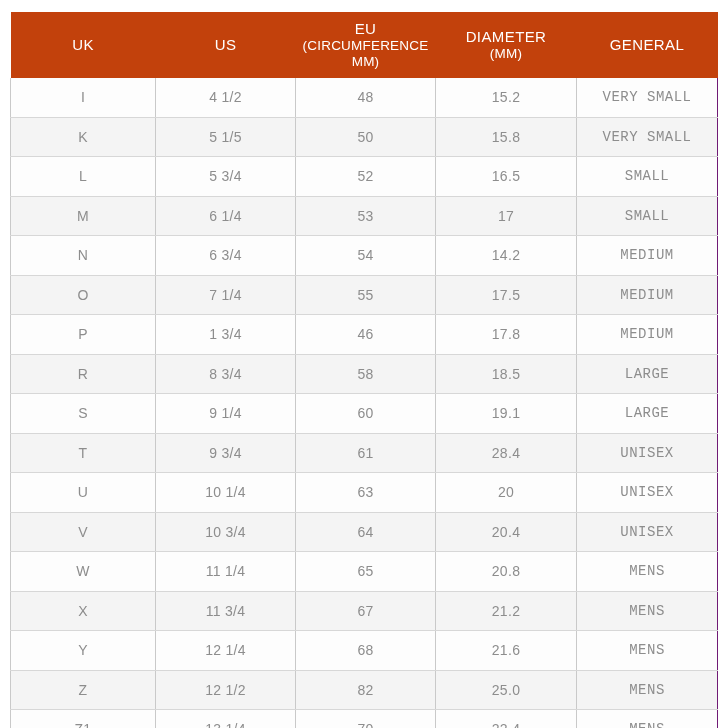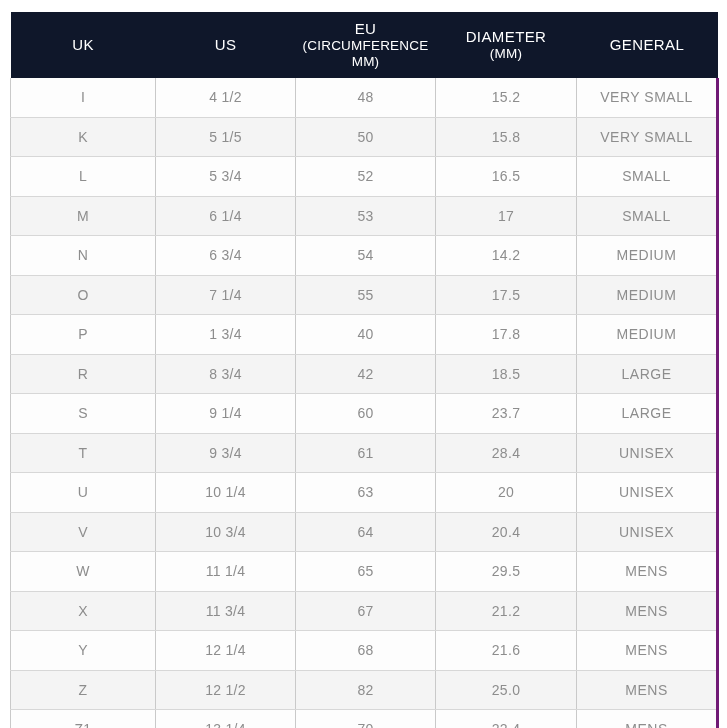--- a/index.html
+++ b/index.html
@@ -29,21 +29,21 @@
     table-layout: fixed;
   }
 
   table.size-chart col.c-uk      { width: 145px; }
   table.size-chart col.c-us      { width: 140px; }
   table.size-chart col.c-eu      { width: 140px; }
   table.size-chart col.c-dia     { width: 141px; }
   table.size-chart col.c-gen     { width: 141px; }
 
   thead th {
-    background: #0f172a;
+    background: #c2410c;
     color: #ffffff;
     font-weight: 400;
     font-size: 15px;
     letter-spacing: 0.4px;
     text-align: center;
     vertical-align: middle;
     height: 58px;
     padding: 4px 2px;
     border: none;
     line-height: 1.18;
@@ -69,21 +69,21 @@
     letter-spacing: 0.3px;
     border-right: 1px solid #c9c9c9;
     border-bottom: 1px solid #d7d7d7;
     background: #fbfbfb;
     padding: 0 2px;
   }
 
   tbody tr:nth-child(odd) td  { background: #fdfdfd; }
   tbody tr:nth-child(even) td { background: #f4f4f4; }
 
-  tbody td:last-child { border-right: 3px solid #701a75; }
+  tbody td:last-child { border-right: 1px solid #701a75; font-family: Liberation Mono, monospace; }
 
   tbody tr td:first-child { border-left: 1px solid #c9c9c9; }
 
   tbody tr:last-child td { border-bottom: 1px solid #c9c9c9; }
 
   .gen-cell { letter-spacing: 0.5px; }
 </style>
 </head>
 <body>
 
@@ -156,36 +156,36 @@
         <tr>
           <td>O</td>
           <td>7 1/4</td>
           <td>55</td>
           <td>17.5</td>
           <td class="gen-cell">MEDIUM</td>
         </tr>
         <tr>
           <td>P</td>
           <td>1 3/4</td>
-          <td>40</td>
+          <td>46</td>
           <td>17.8</td>
           <td class="gen-cell">MEDIUM</td>
         </tr>
         <tr>
           <td>R</td>
           <td>8 3/4</td>
-          <td>42</td>
+          <td>58</td>
           <td>18.5</td>
           <td class="gen-cell">LARGE</td>
         </tr>
         <tr>
           <td>S</td>
           <td>9 1/4</td>
           <td>60</td>
-          <td>23.7</td>
+          <td>19.1</td>
           <td class="gen-cell">LARGE</td>
         </tr>
         <tr>
           <td>T</td>
           <td>9 3/4</td>
           <td>61</td>
           <td>28.4</td>
           <td class="gen-cell">UNISEX</td>
         </tr>
         <tr>
@@ -199,21 +199,21 @@
           <td>V</td>
           <td>10 3/4</td>
           <td>64</td>
           <td>20.4</td>
           <td class="gen-cell">UNISEX</td>
         </tr>
         <tr>
           <td>W</td>
           <td>11 1/4</td>
           <td>65</td>
-          <td>29.5</td>
+          <td>20.8</td>
           <td class="gen-cell">MENS</td>
         </tr>
         <tr>
           <td>X</td>
           <td>11 3/4</td>
           <td>67</td>
           <td>21.2</td>
           <td class="gen-cell">MENS</td>
         </tr>
         <tr>

